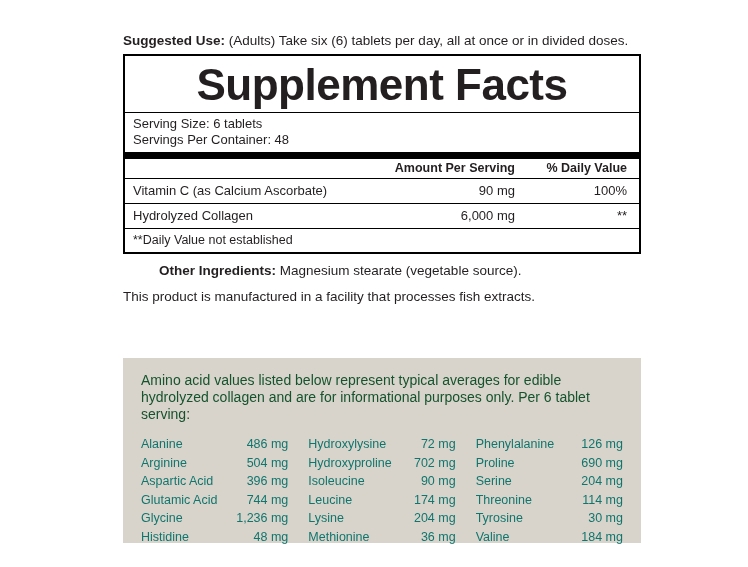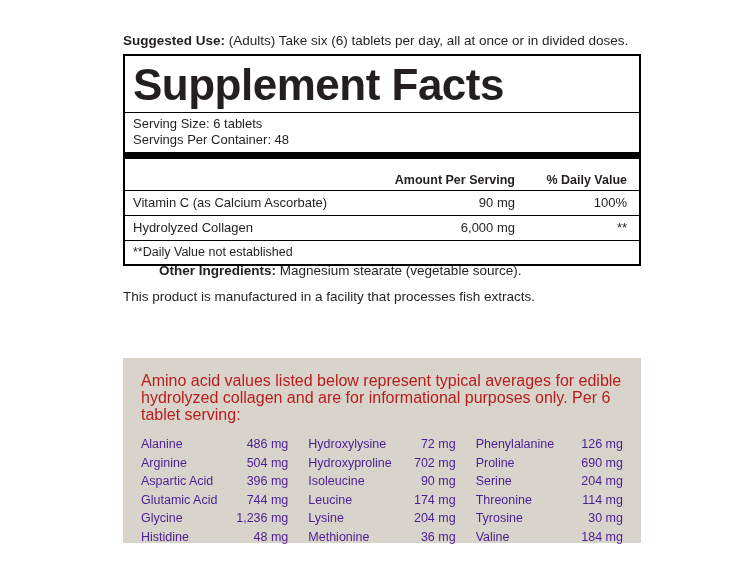--- a/index.html
+++ b/index.html
@@ -45,20 +45,21 @@
     background: #fff;
     box-sizing: border-box;
   }
   .sf-title {
     font-size: 44px;
     font-weight: bold;
     line-height: 50px;
     letter-spacing: -0.5px;
     padding: 4px 8px 2px 8px;
     font-family: "Liberation Sans", sans-serif;
+    text-align: center;
   }
   .rule-thin {
     border-top: 1px solid #000;
     height: 0;
     margin: 0 0 0 0;
   }
   .rule-thick {
     border-top: 7px solid #000;
     height: 0;
   }
@@ -71,21 +72,20 @@
     display: flex;
     justify-content: flex-end;
     align-items: flex-end;
     font-size: 12.5px;
     font-weight: bold;
     padding: 2px 8px 3px 8px;
   }
   .sf-headrow .amt {
     width: 150px;
     text-align: right;
-    margin-top: 12px;
   }
   .sf-headrow .dv {
     width: 112px;
     text-align: right;
     padding-right: 4px;
   }
   .sf-row {
     display: flex;
     align-items: flex-start;
     font-size: 13px;
@@ -132,38 +132,38 @@
     position: absolute;
     left: 115px;
     top: 358px;
     width: 518px;
     height: 185px;
     background: #d9d4cb;
     box-sizing: border-box;
     padding: 14px 18px 10px 18px;
   }
   .aa-note {
-    font-size: 16px;
+    font-size: 14px;
     line-height: 17px;
-    color: #b91c1c;
+    color: #14532d;
     margin-bottom: 12px;
   }
   .aa-cols {
     display: flex;
     gap: 20px;
   }
   .aa-col {
     flex: 1 1 0;
   }
   .aa-item {
     display: flex;
     justify-content: space-between;
     font-size: 12.5px;
     line-height: 18.5px;
-    color: #4c1d95;
+    color: #0f766e;
   }
   .aa-item .v {
     text-align: right;
     white-space: nowrap;
   }
 </style>
 </head>
 <body>
 
 <div class="page">

